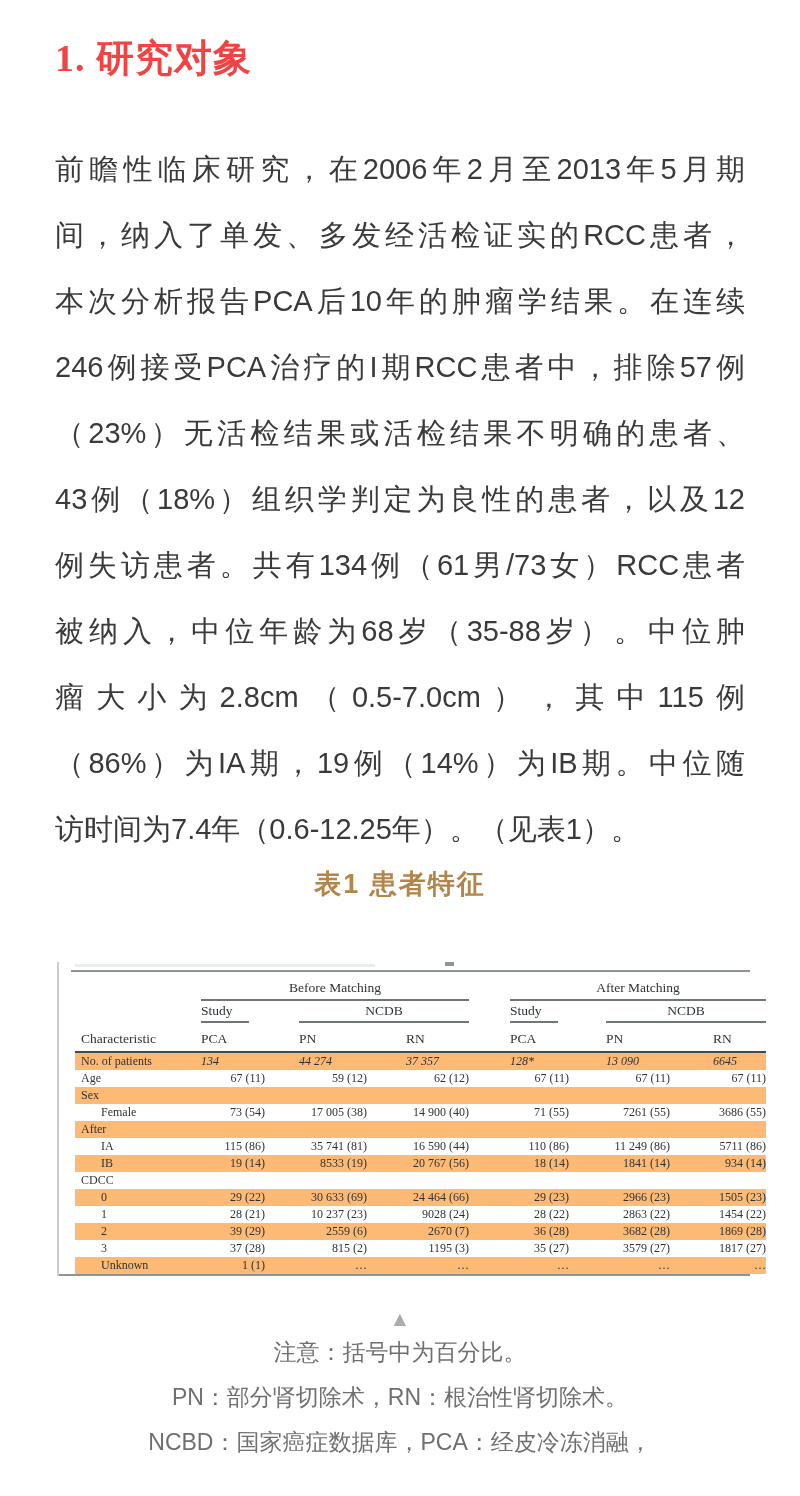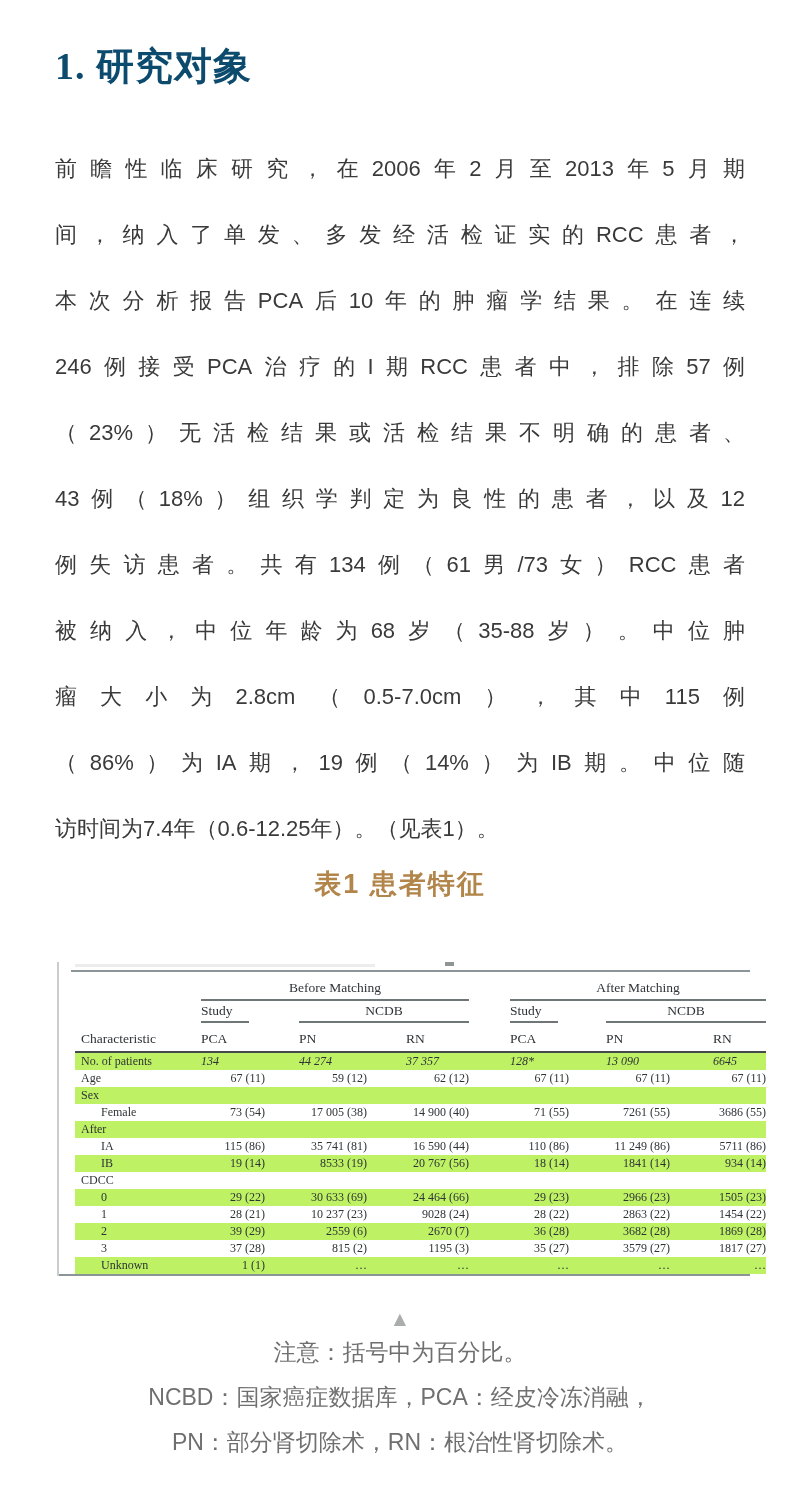--- a/index.html
+++ b/index.html
@@ -2,25 +2,25 @@
 <html><head>
 <meta charset="utf-8">
 <style>
   html,body{margin:0;padding:0;}
   body{background:#ffffff;}
   .page{position:relative;width:800px;height:1496px;background:#ffffff;overflow:hidden;
         font-family:"Liberation Sans","DejaVu Sans",sans-serif;}
 
   
   .heading{position:absolute;left:55px;top:30px;font-family:"Liberation Serif","DejaVu Serif",serif;
-           font-weight:700;font-size:38px;line-height:56px;color:#0c4a6e;letter-spacing:1px;margin-top:8px;}
+           font-weight:700;font-size:38px;line-height:56px;color:#ef4444;letter-spacing:1px;}
 
   
   .paragraph{position:absolute;left:55px;top:136px;width:690px;color:#3a3a3a;}
-  .pline{height:66px;line-height:66px;font-size:22px;white-space:nowrap;
+  .pline{height:66px;line-height:66px;font-size:29px;white-space:nowrap;
          text-align:justify;text-align-last:justify;}
   .pline.last{text-align-last:auto;white-space:normal;}
 
   
   .tbl-caption{position:absolute;left:0;top:866px;width:800px;text-align:center;
                font-size:27px;font-weight:700;color:#b2854a;letter-spacing:2px;}
 
   
   .tbl-wrap{position:absolute;left:57px;top:962px;width:691px;border-left:2px solid #c9cdcd;
             font-family:"Liberation Serif","DejaVu Serif",serif;color:#2e3336;}
@@ -36,21 +36,21 @@
   .gcell{height:29px;} .scell{height:22px;}
   .glabel{text-align:center;line-height:16px;}
   .slabel-l{text-align:left;line-height:15px;} .slabel-c{text-align:center;line-height:15px;}
   .hrule{height:2px;background:#6e7678;margin-top:3px;}
   .hrule.short{width:48px;}
   .p3{padding-left:34px;} .p4{padding-left:39px;} .p5{padding-left:41px;}
   .p6{padding-left:37px;} .p7{padding-left:43px;}
   .chead th{height:24px;border-bottom:2px solid #454b4d;text-align:left;padding-bottom:4px;}
   .chead th.lblh{padding-left:6px;}
   tbody td{height:17px;line-height:17px;font-size:12px;overflow:visible;white-space:nowrap;}
-  tbody tr.shaded{background:#bef264;}
+  tbody tr.shaded{background:#fdba74;}
   td.lbl{padding-left:6px;text-align:left;}
   td.lbl.indent{padding-left:26px;}
   td.v{text-align:right;}
   tr.leftvals td.v{text-align:left;font-style:italic;}
 
   
   .collapse{position:absolute;left:0;top:1308px;width:800px;text-align:center;
             font-size:21px;color:#a9adad;line-height:22px;}
   .notes{position:absolute;left:0;top:1330px;width:800px;text-align:center;color:#6f6f6f;}
   .note-line{font-size:23px;line-height:45px;}
@@ -253,17 +253,17 @@
           </tr>
         </tbody>
     </table>
     <div class="botrule"></div>
   </div>
 
   <div class="collapse">▲</div>
 
   <div class="notes">
     <div class="note-line">注意：括号中为百分比。</div>
+    <div class="note-line">PN：部分肾切除术，RN：根治性肾切除术。</div>
     <div class="note-line">NCBD：国家癌症数据库，PCA：经皮冷冻消融，</div>
-    <div class="note-line">PN：部分肾切除术，RN：根治性肾切除术。</div>
   </div>
 
 </div>
 
 </body></html>

